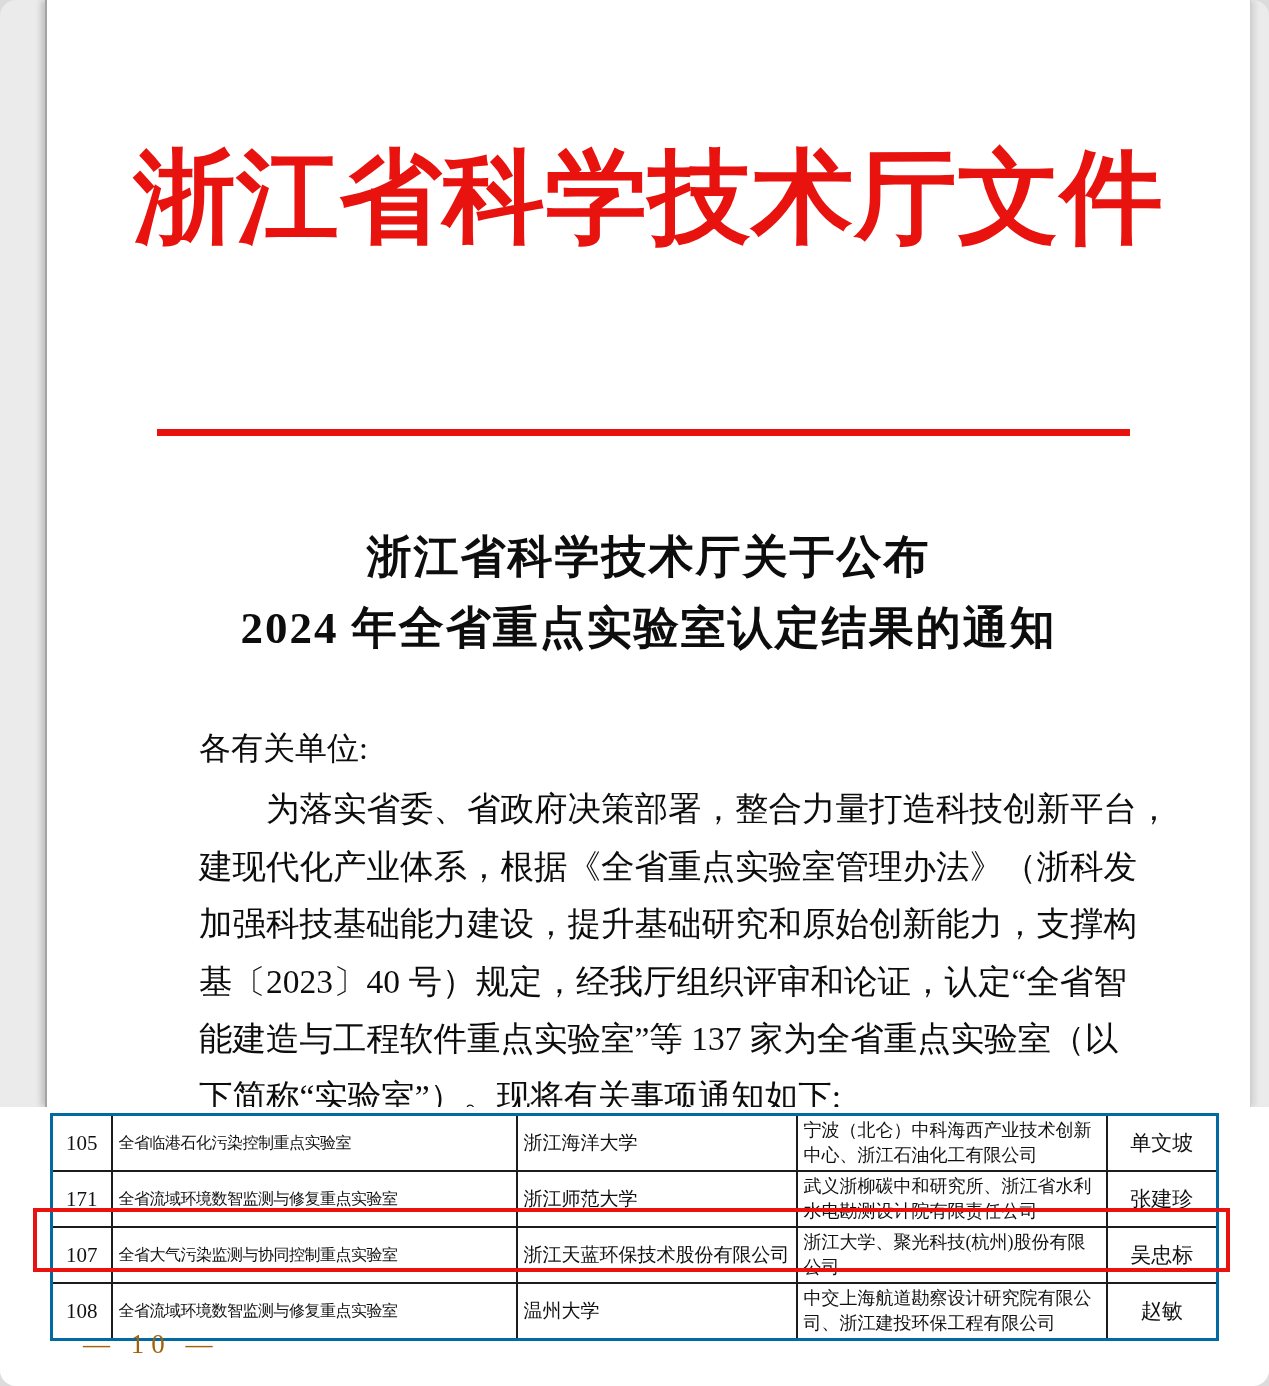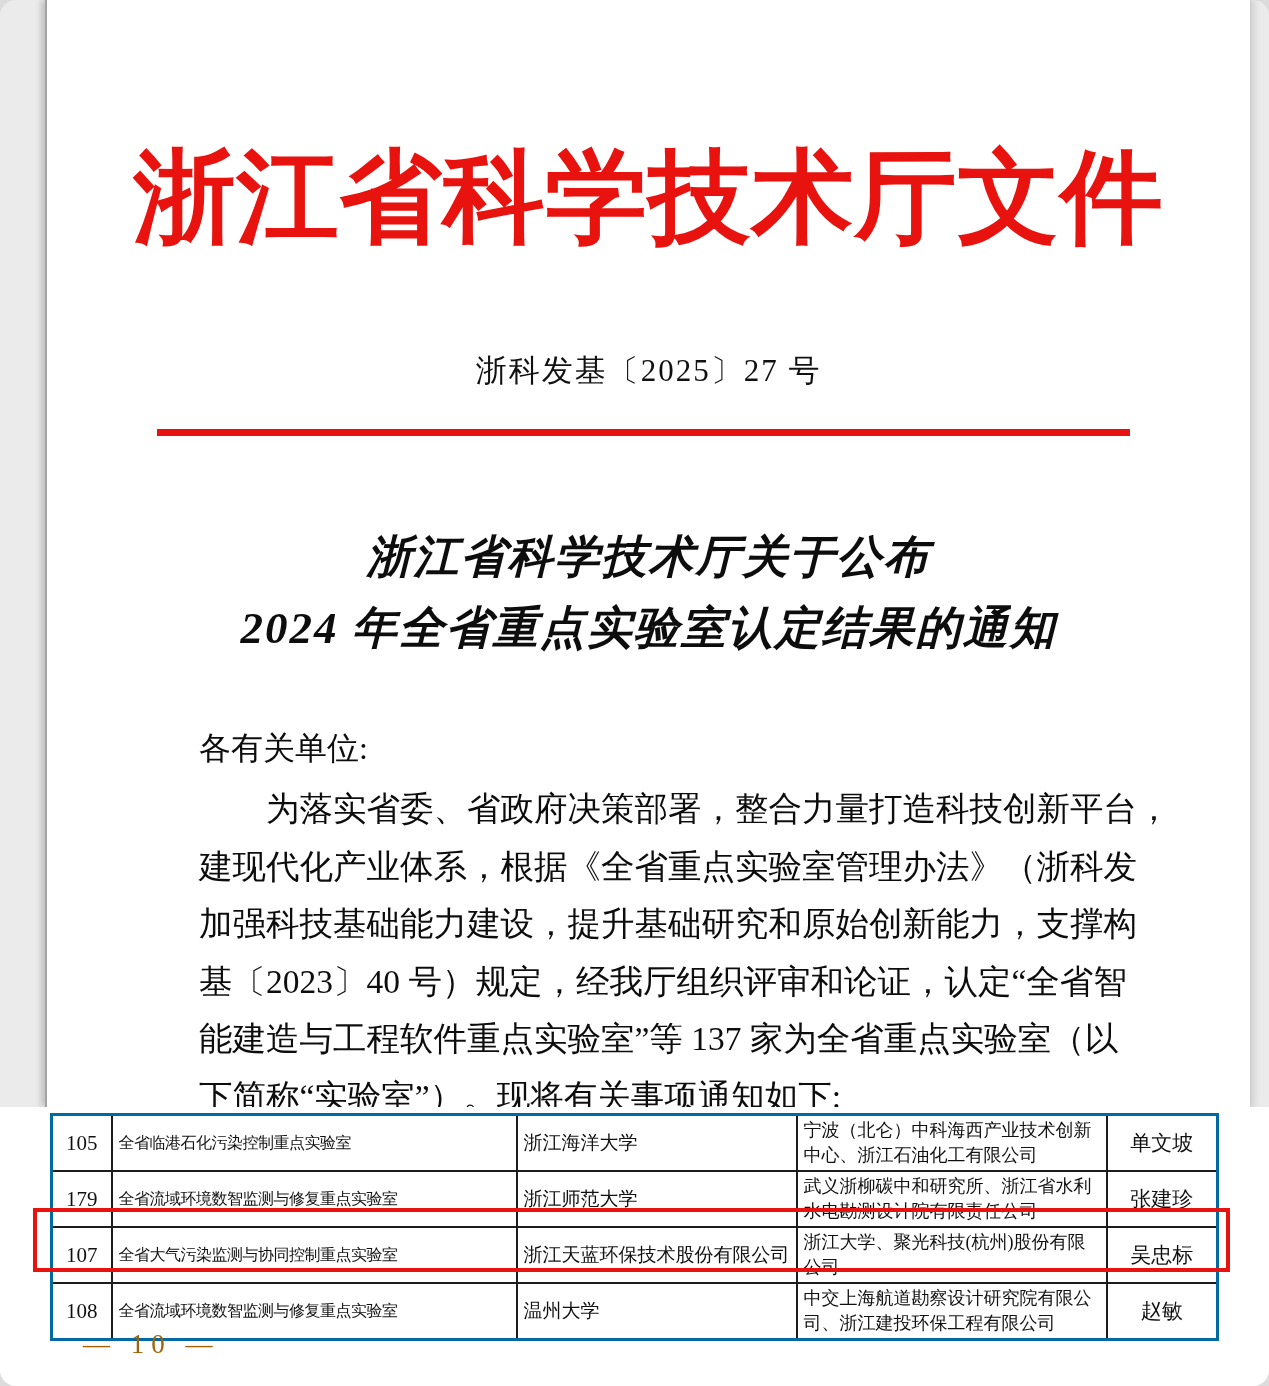--- a/index.html
+++ b/index.html
@@ -45,21 +45,20 @@
     width:973px;height:7px;
     background:#e8120e;
   }
   .notice-title{
     position:absolute;left:0;width:100%;
     text-align:center;
     font-weight:700;
     font-size:45px;color:#0d0d0d;
     letter-spacing:2px;
     white-space:nowrap;
-    font-style:italic;
   }
   .notice-line1{top:527px;}
   .notice-line2{top:598px;}
   .salutation{
     position:absolute;top:727px;left:152px;
     font-size:32px;color:#0d0d0d;
   }
   .body-block{
     position:absolute;top:780px;left:152px;width:912px;
     font-size:33.5px;color:#0d0d0d;
@@ -117,21 +116,20 @@
 </style>
 </head>
 <body>
 
 <div class="viewport">
 
   <div class="page">
 
     <div class="doc-title">浙江省科学技术厅文件</div>
 
-    <div class="doc-number">浙科发基〔2025〕27 号</div>
 
     <div class="red-rule"></div>
 
     <div class="notice-title notice-line1">浙江省科学技术厅关于公布</div>
 
     <div class="notice-title notice-line2">2024 年全省重点实验室认定结果的通知</div>
 
     <div class="salutation">各有关单位:</div>
 
     <div class="body-block">
@@ -157,21 +155,21 @@
       </colgroup>
       <tbody>
           <tr class="lab-row">
             <td class="col-no">105</td>
             <td class="col-lab">全省临港石化污染控制重点实验室</td>
             <td class="col-inst">浙江海洋大学</td>
             <td class="col-partner">宁波（北仑）中科海西产业技术创新中心、浙江石油化工有限公司</td>
             <td class="col-director">单文坡</td>
           </tr>
           <tr class="lab-row">
-            <td class="col-no">179</td>
+            <td class="col-no">171</td>
             <td class="col-lab">全省流域环境数智监测与修复重点实验室</td>
             <td class="col-inst">浙江师范大学</td>
             <td class="col-partner">武义浙柳碳中和研究所、浙江省水利水电勘测设计院有限责任公司</td>
             <td class="col-director">张建珍</td>
           </tr>
           <tr class="lab-row">
             <td class="col-no">107</td>
             <td class="col-lab">全省大气污染监测与协同控制重点实验室</td>
             <td class="col-inst">浙江天蓝环保技术股份有限公司</td>
             <td class="col-partner">浙江大学、聚光科技(杭州)股份有限公司</td>

